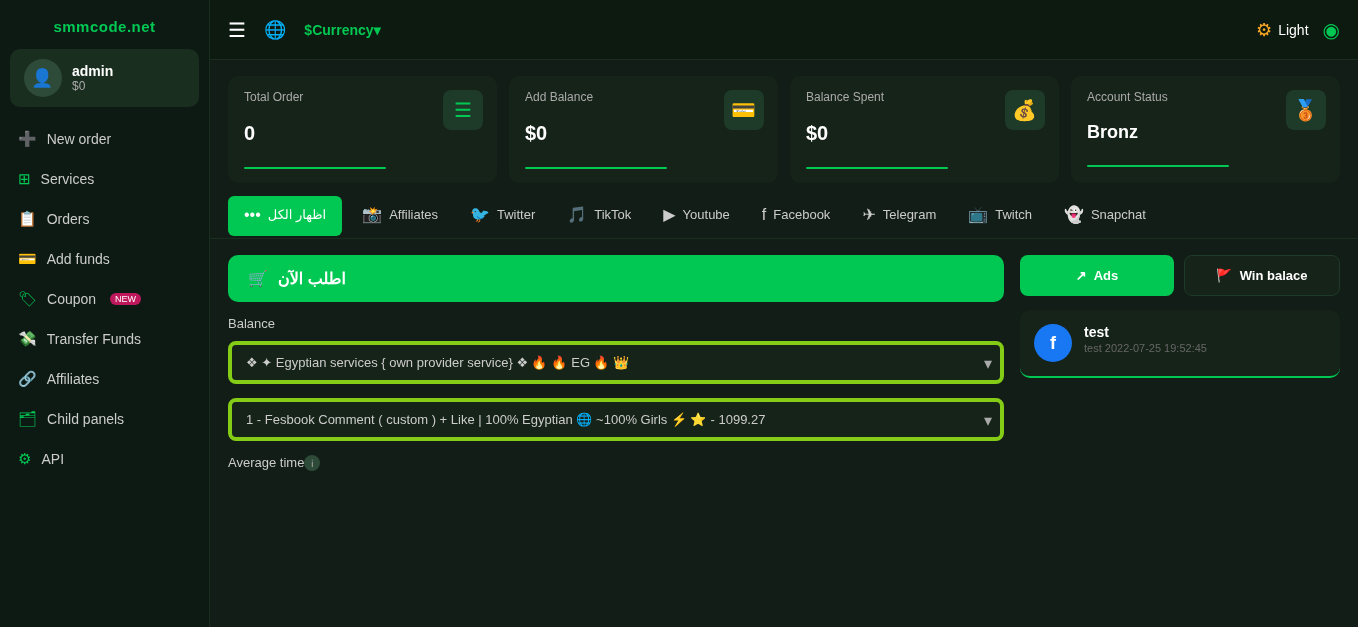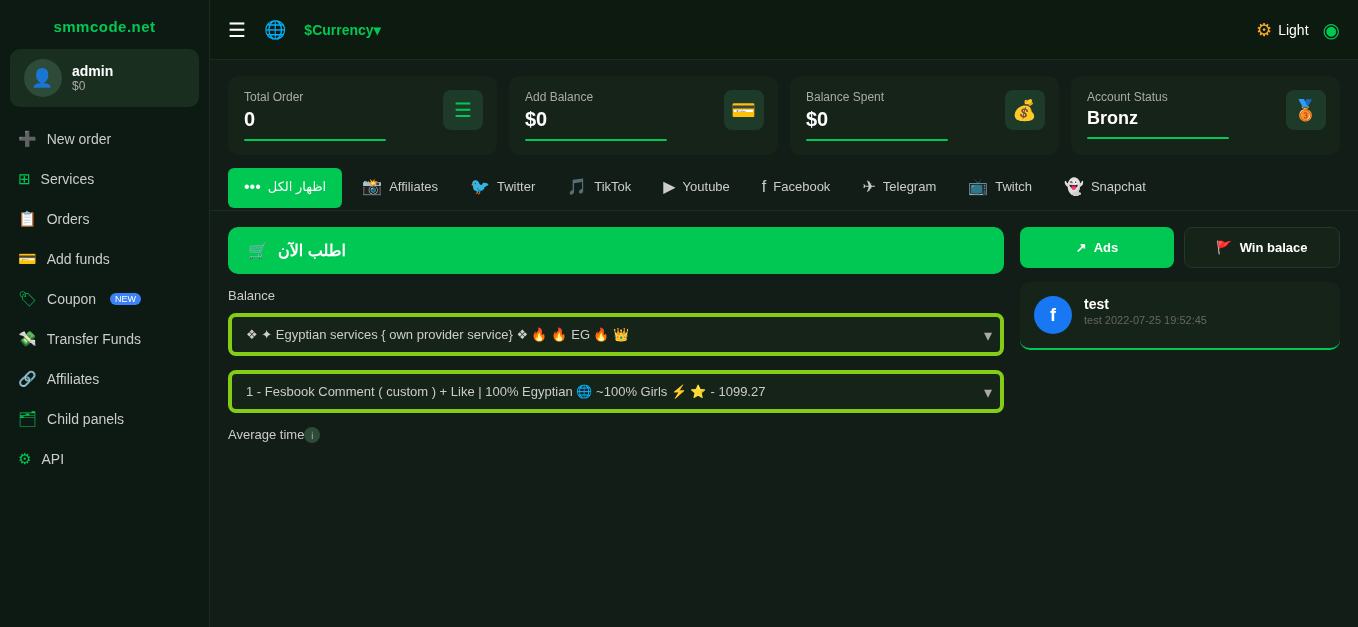--- a/index.html
+++ b/index.html
@@ -47,21 +47,21 @@
       align-items: center;
       gap: 10px;
       padding: 11px 18px;
       font-size: 14px;
       color: #ccc;
       cursor: pointer;
       transition: background 0.2s;
     }
     .nav-item .nav-icon { color: #00c853; font-size: 15px; }
     .nav-item .badge-new {
-      background: #3b82f6;
+      background: #be185d;
       color: #fff;
       font-size: 9px;
       padding: 1px 5px;
       border-radius: 8px;
       margin-left: 4px;
     }
 
     
     .main {
       flex: 1;
@@ -104,21 +104,21 @@
       gap: 12px;
       padding: 16px 18px 10px;
     }
     .stat-card {
       flex: 1;
       background: #162318;
       border-radius: 10px;
       padding: 14px 16px;
       display: flex;
       flex-direction: column;
-      gap: 4px;
+      gap: 18px;
       position: relative;
       overflow: hidden;
     }
     .stat-title { font-size: 12px; color: #aaa; }
     .stat-value { font-size: 20px; font-weight: bold; color: #fff; }
     .stat-icon {
       position: absolute; right: 14px; top: 14px;
       width: 40px; height: 40px;
       background: #1e3a28;
       border-radius: 8px;

